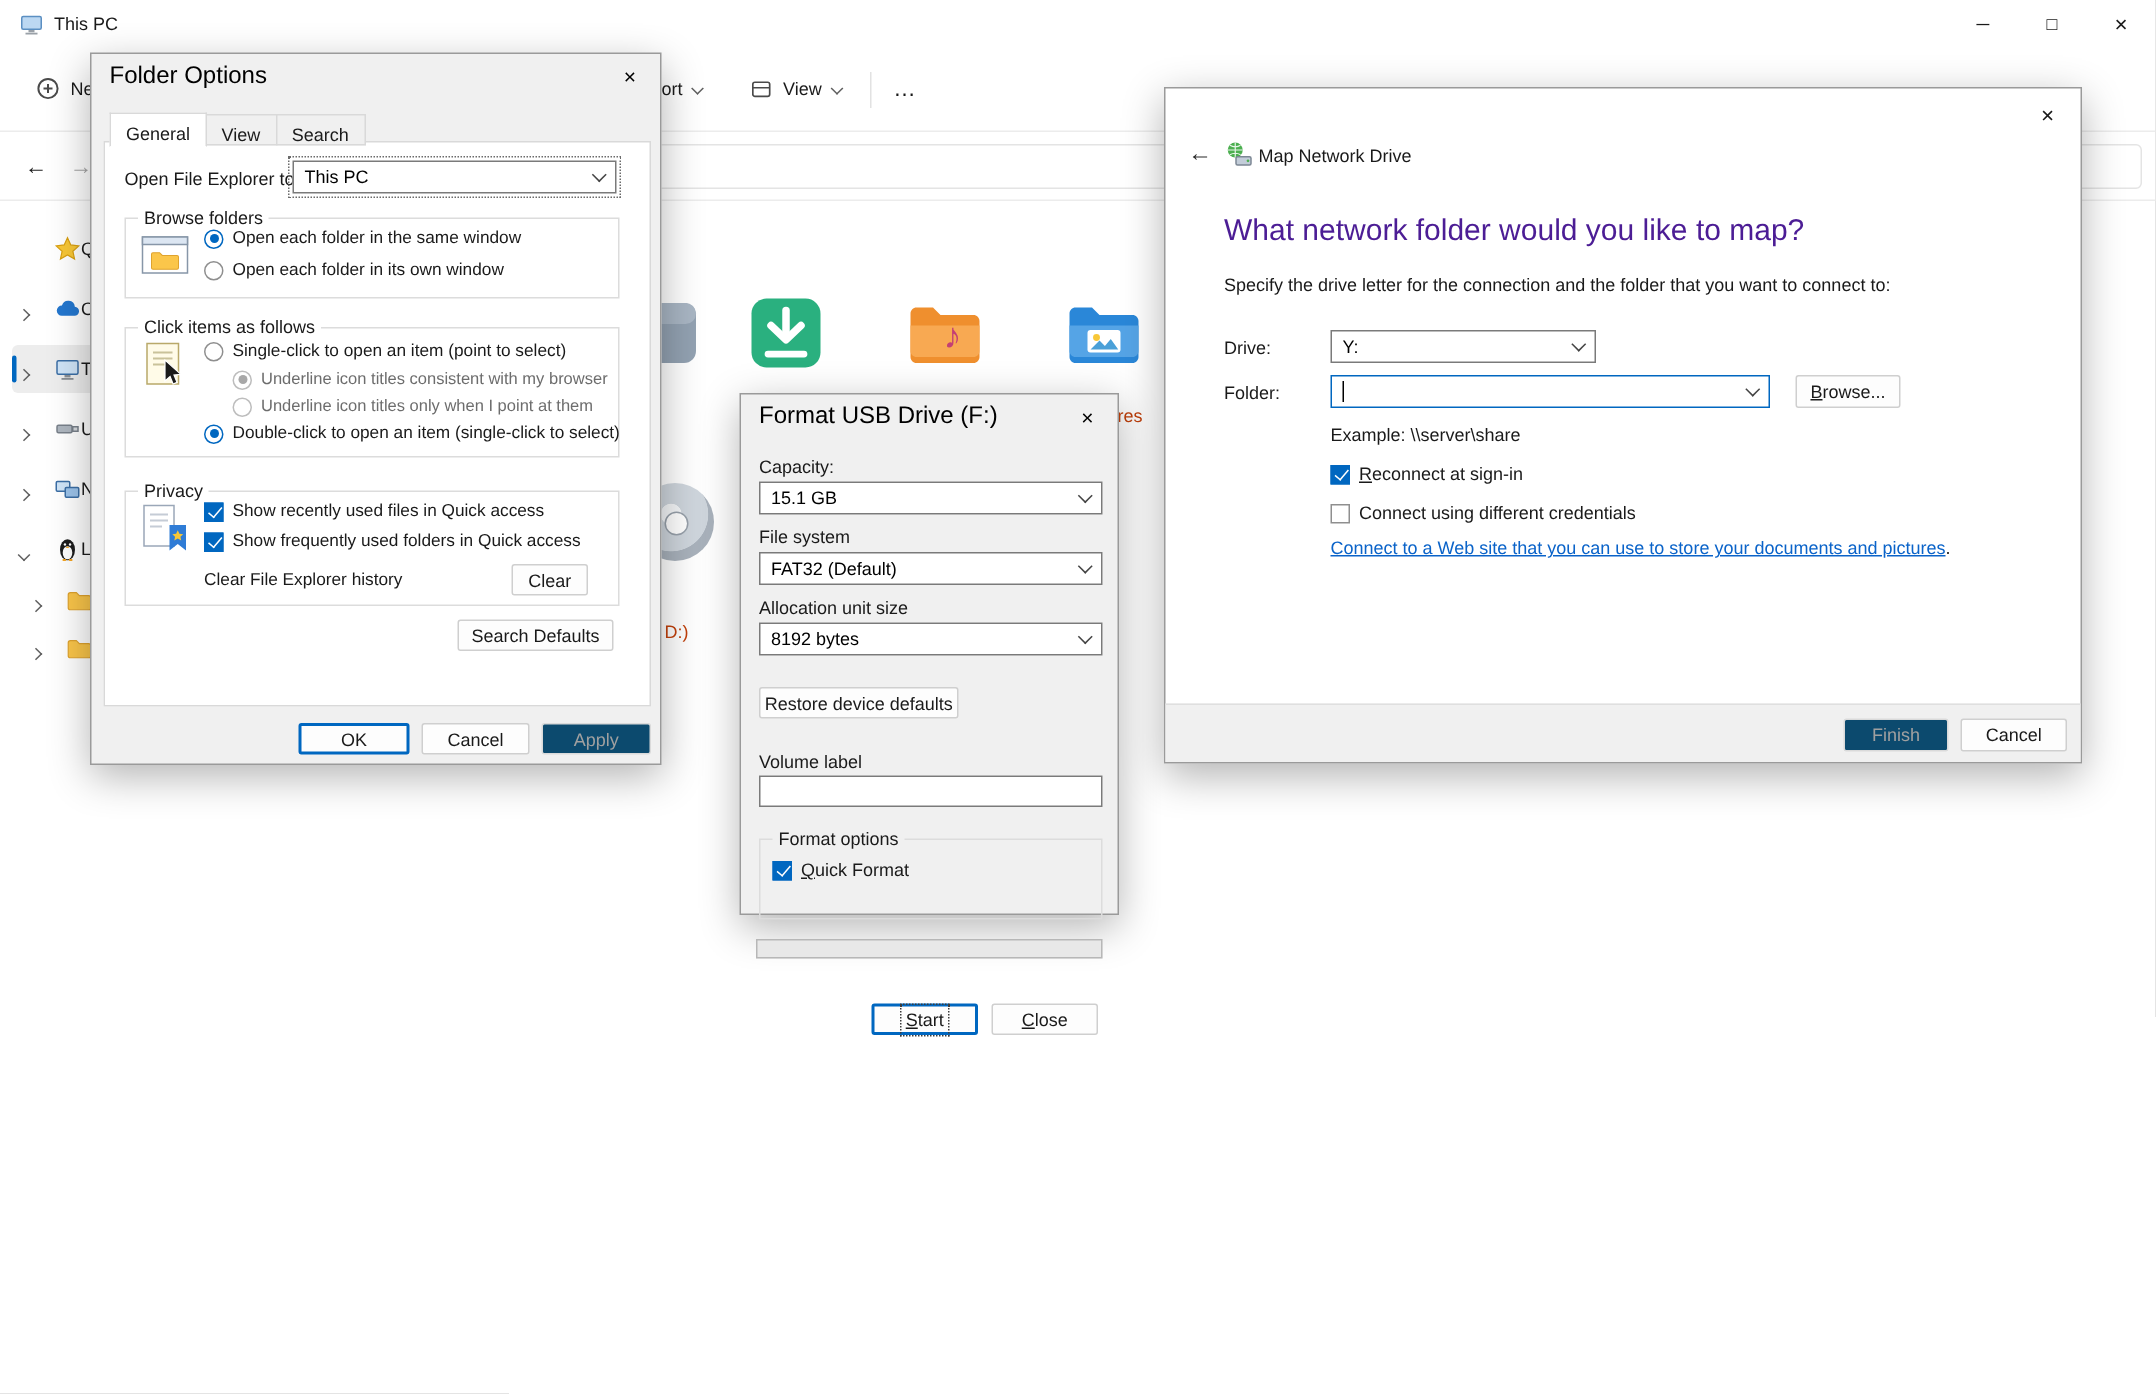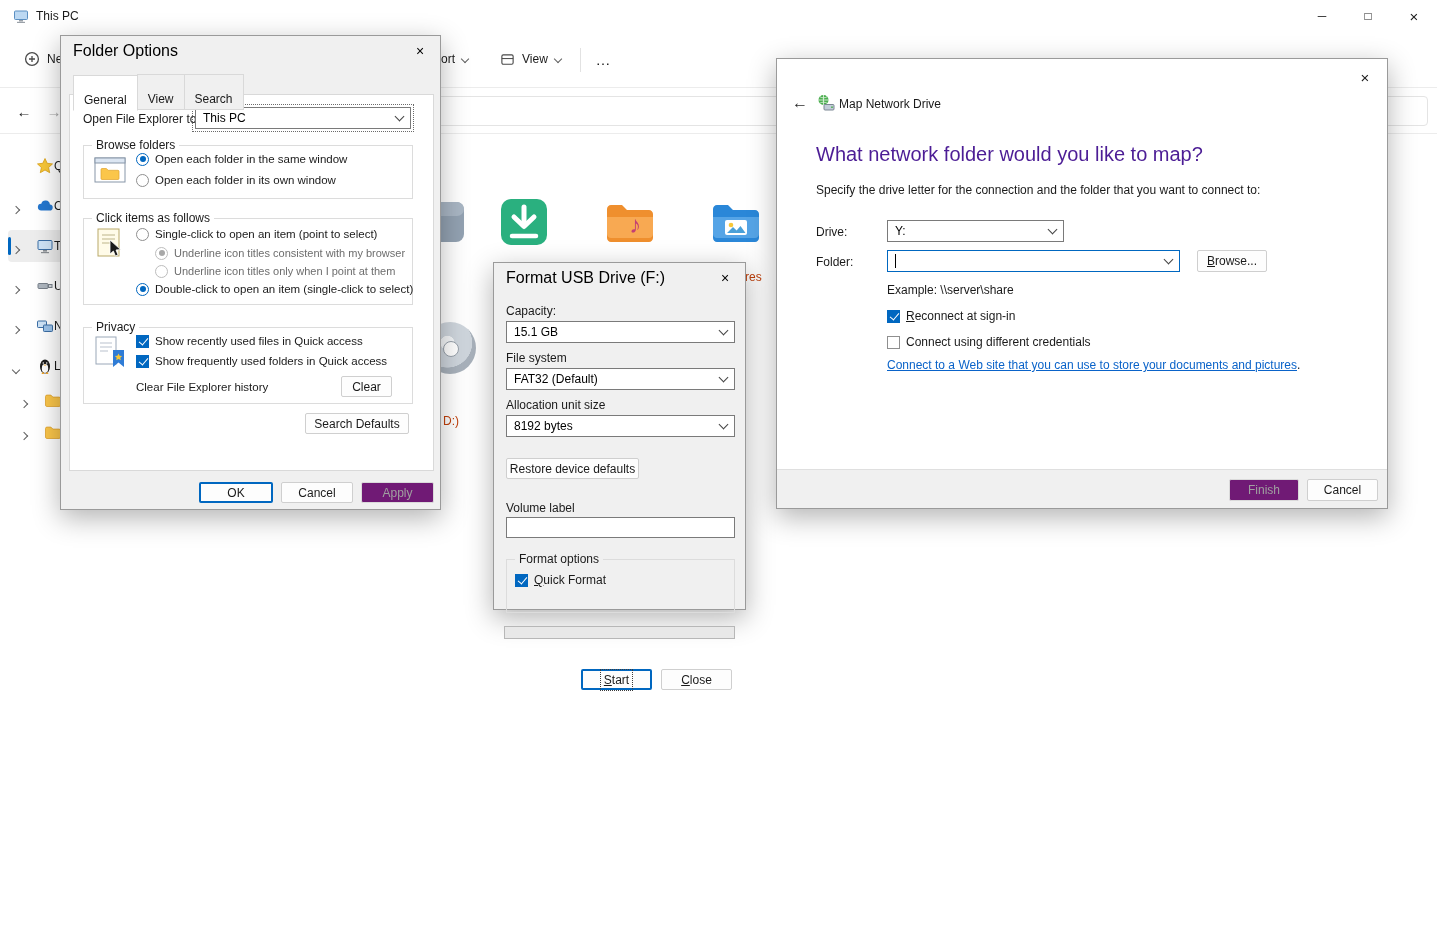--- a/index.html
+++ b/index.html
@@ -56,29 +56,29 @@
   .checkbox.checked{background:#0067c0;border-color:#0067c0}
   .checkbox.checked::after{content:"";position:absolute;left:3.5px;top:0.5px;width:4px;height:8px;border:solid #fff;border-width:0 1.7px 1.7px 0;transform:rotate(40deg)}
   .combo{position:absolute;background:#fff;border:1px solid #7a7a7a;display:flex;align-items:center;justify-content:space-between;padding:0 7px;font-size:12px;color:#000}
   .combo .chev{width:7px;height:7px;border-right:1.3px solid #444;border-bottom:1.3px solid #444;transform:rotate(45deg);margin-top:-3px}
   .combo.focusdots{outline:1px dotted #6b6b6b;outline-offset:2px}
   .combo.bluefocus{border-color:#0067c0}
   .textbox{position:absolute;background:#fff;border:1px solid #7a7a7a}
   .caret{display:inline-block;width:1px;height:14px;background:#000;margin-right:auto}
   .btn{position:absolute;display:flex;align-items:center;justify-content:center;background:#fdfdfd;border:1px solid #cfcfcf;border-radius:2px;font-size:12px;color:#1a1a1a}
   .btn.default{border:2px solid #0067c0}
-  .btn.disabled{background:#701a75;border-color:#dadada;color:#a0a0a0}
+  .btn.disabled{background:#0c4a6e;border-color:#dadada;color:#a0a0a0}
   .btn .inner{display:inline-block}
   .btn.kbd .inner{outline:1px dotted #3c3c3c;outline-offset:3px}
   .u1 .inner::first-letter,.u1.inner::first-letter{text-decoration:underline}
   .progress{position:absolute;height:13px;background:#e8e8e8;border:1px solid #b7b7b7}
 
   
   .tabstrip{position:absolute;left:12px;top:38px;display:flex;align-items:flex-end;z-index:2}
-  .tab{padding:17px 10px;font-size:12px;border:1px solid #d9d9d9;background:#f0f0f0;margin-right:-1px;height:21px}
+  .tab{padding:6px 10px;font-size:12px;border:1px solid #d9d9d9;background:#f0f0f0;margin-right:-1px;height:21px}
   .tab.sel{background:#fff;border-bottom:1px solid #fff;height:23px;position:relative;top:1px}
   .tabpage{position:absolute;left:8px;top:58px;width:365px;height:377px;background:#fff;border:1px solid #d9d9d9}
 
   
   .wizard{position:absolute;background:#fff;border:1px solid #9a9a9a;box-shadow:0 8px 26px rgba(0,0,0,.30)}
   .wiz-footer{position:absolute;left:0;bottom:0;width:100%;height:39px;background:#f0f0f0;border-top:1px solid #dfdfdf}
   .wiz-heading{position:absolute;font-size:20px;color:#4c1d95;font-weight:400}
   .link{color:#0a63c9;text-decoration:underline;font-size:12px}
   .fieldlabel{position:absolute;font-size:12px;color:#1a1a1a}
 </style>

